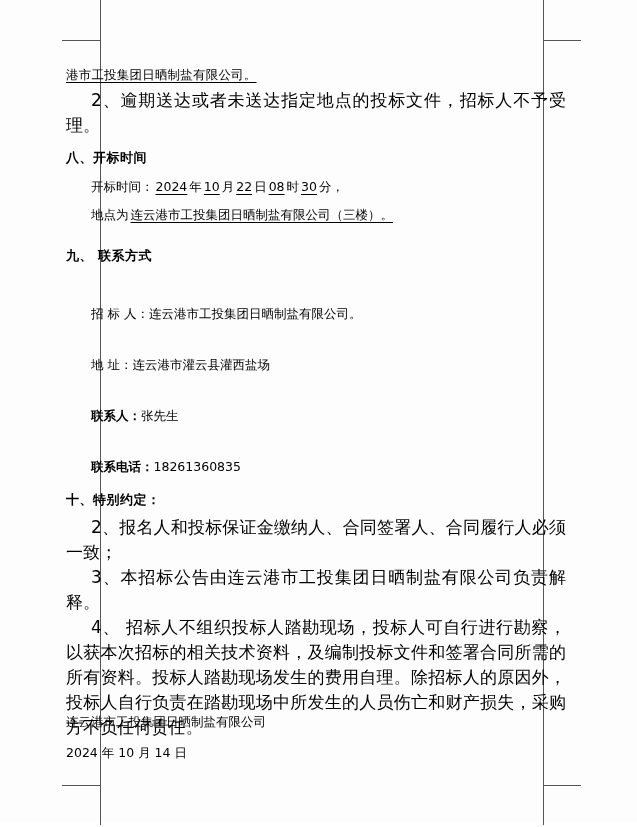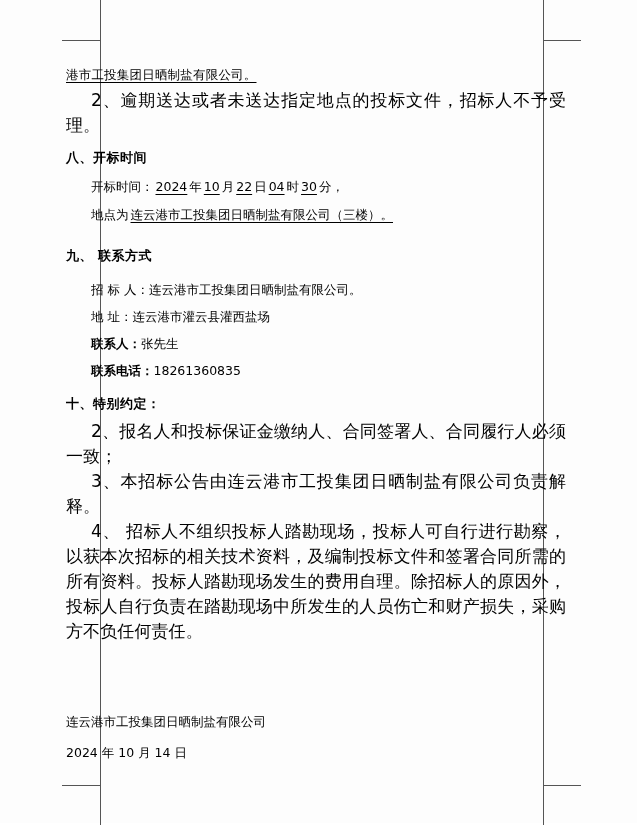--- a/index.html
+++ b/index.html
@@ -68,21 +68,21 @@
 
   .sect-gap-s { height: 5px; }
   .sect-gap-m { height: 12px; }
 
   .field-row {
     font-size: 12.5px;
     line-height: 27px;
     white-space: nowrap;
     padding-left: 25px;
   }
-  .field-label { display: inline-block; }
+  .field-label { display: inline-block; margin-top: 24px; }
   .field-val { text-underline-offset: 3px; }
 
   .open-time {
     font-size: 12.5px;
     line-height: 28px;
     white-space: nowrap;
     padding-left: 25px;
   }
   .open-time .u { padding: 0 2px; }
 
@@ -126,21 +126,21 @@
 
     <div class="line u">港市工投集团日晒制盐有限公司。</div>
 
     <div class="para indent">2、逾期送达或者未送达指定地点的投标文件，招标人不予受理。</div>
 
     <div class="sect-gap-s"></div>
 
     <div class="heading">八、开标时间</div>
 
     <div class="open-time">
-      <span>开标时间：</span><span class="u">2024</span><span>年</span><span class="u">10</span><span>月</span><span class="u">22</span><span>日</span><span class="u">04</span><span>时</span><span class="u">30</span><span>分，</span>
+      <span>开标时间：</span><span class="u">2024</span><span>年</span><span class="u">10</span><span>月</span><span class="u">22</span><span>日</span><span class="u">08</span><span>时</span><span class="u">30</span><span>分，</span>
     </div>
 
     <div class="open-time">
       <span>地点为</span><span class="u">连云港市工投集团日晒制盐有限公司（三楼）。</span>
     </div>
 
     <div class="sect-gap-m"></div>
 
     <div class="heading">九、 联系方式</div>
 

